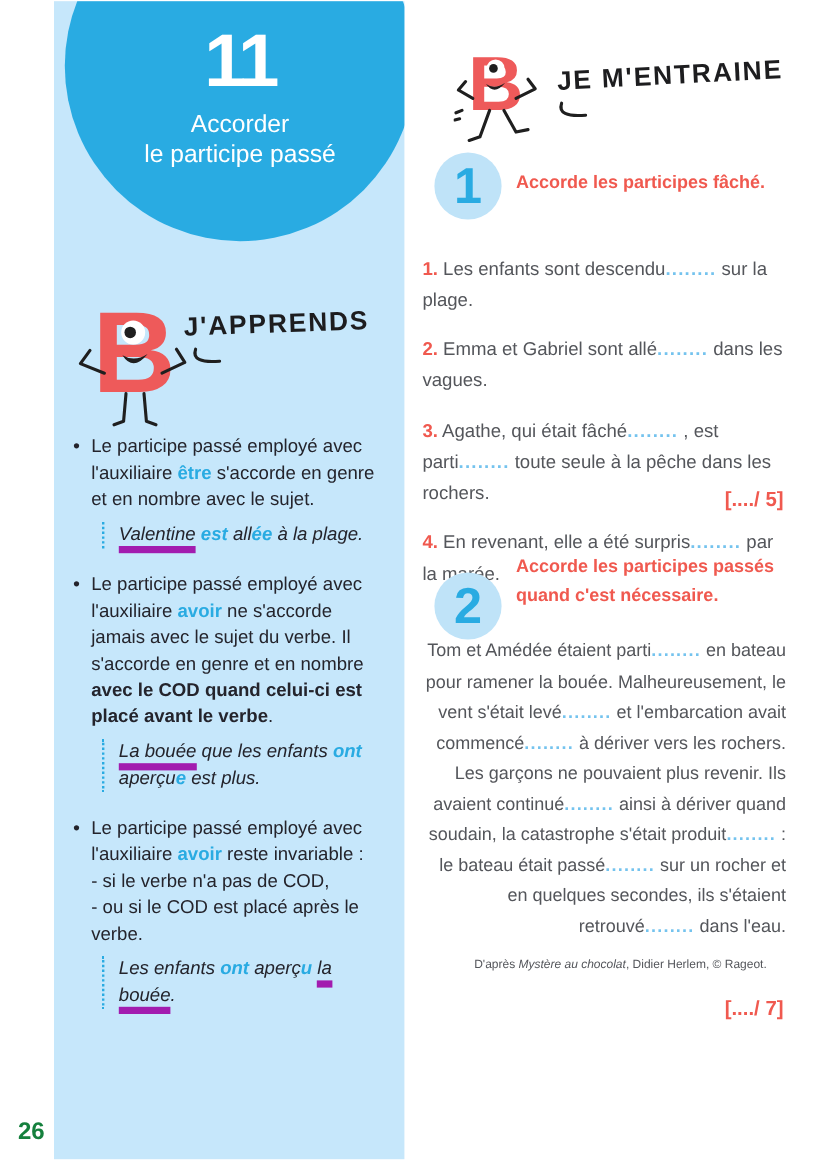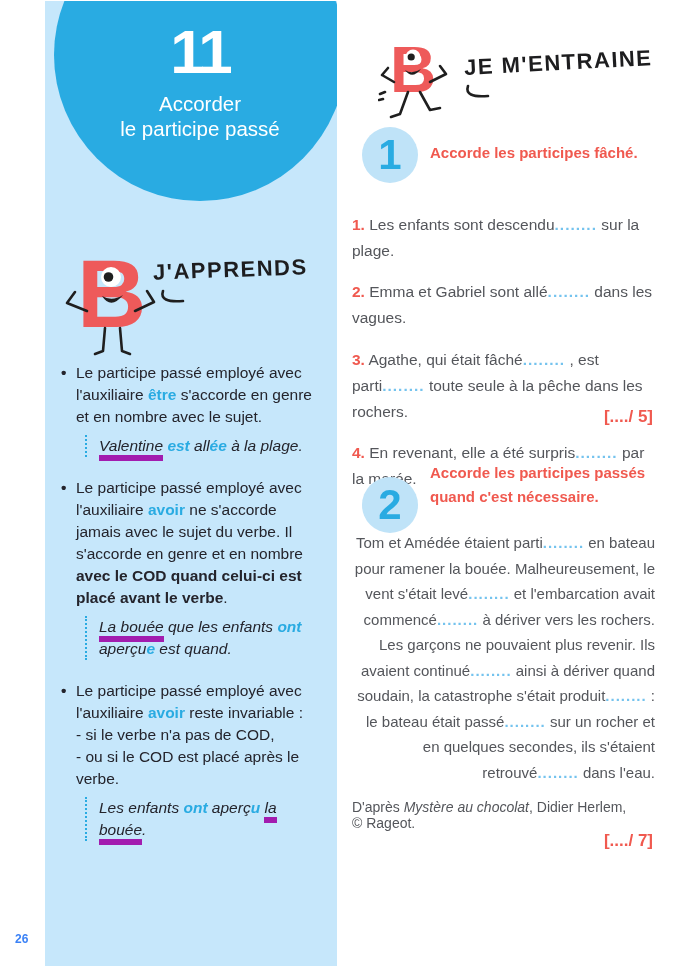--- a/index.html
+++ b/index.html
@@ -63,27 +63,27 @@
   .ex2-circle { left:10px; top:477px; }
   .ex-instruction { position:absolute; left:78px; color:#f0594f; font-weight:bold; font-size:15px; line-height:24px; }
   .ex1-instruction { top:141px; white-space:nowrap; }
   .ex2-instruction { top:461px; white-space:pre-line; width:232px; }
 
   .ex1-items { position:absolute; left:0; top:196px; width:303px; font-size:15.5px; line-height:26px; color:#54565b; }
   .ex-item { margin-bottom:2px; }
   .item-num { color:#f0594f; font-weight:bold; }
 
   .ex2-paragraph { position:absolute; left:0; top:530px; width:303px; font-size:15px; line-height:25.5px; color:#54565b;text-align:right; }
-  .attribution { position:absolute; right:16px; top:799px; font-size:14px; color:#54565b; }
+  .attribution { position:absolute; right:16px; top:799px; font-size:10px; color:#54565b; }
 
   .score { position:absolute; right:2px; color:#f0594f; font-weight:bold; font-size:17px; }
   .score1 { top:407px; }
   .score2 { top:831px; }
 
-  .page-number { position:absolute; left:15px; top:932px; font-size:12px; font-weight:bold; color:#3b82f6; }
+  .page-number { position:absolute; left:15px; top:932px; font-size:20px; font-weight:bold; color:#15803d; }
 
   .stroke { stroke:#1f1f1f; stroke-width:2.6; stroke-linecap:round; fill:none; }
 </style>
 </head>
 <body>
 
 <div class="left-panel">
   <div class="lesson-circle">
     <div class="lesson-number">11</div>
     <div class="lesson-title">
@@ -114,21 +114,21 @@
         <span class="bullet-dot"></span>
         <div class="rule-text"><span>Le participe passé employé avec l'auxiliaire </span><span class="seg-bluebold">être</span><span> s'accorde en genre et en nombre avec le sujet.</span></div>
       </div>
       <div class="example"><span class="seg-underline">Valentine</span><span> </span><span class="seg-bluebold">est</span><span> all</span><span class="seg-bluebold">ée</span><span> à la plage.</span></div>
     </div>
     <div class="rule-block">
       <div class="rule-row">
         <span class="bullet-dot"></span>
         <div class="rule-text"><span>Le participe passé employé avec l'auxiliaire </span><span class="seg-bluebold">avoir</span><span> ne s'accorde jamais avec le sujet du verbe. Il s'accorde en genre et en nombre </span><span class="seg-bold">avec le COD quand celui-ci est placé avant le verbe</span><span>.</span></div>
       </div>
-      <div class="example"><span class="seg-underline">La bouée</span><span> que les enfants </span><span class="seg-bluebold">ont</span><span> aperçu</span><span class="seg-bluebold">e</span><span> est quand.</span></div>
+      <div class="example"><span class="seg-underline">La bouée</span><span> que les enfants </span><span class="seg-bluebold">ont</span><span> aperçu</span><span class="seg-bluebold">e</span><span> est plus.</span></div>
     </div>
     <div class="rule-block">
       <div class="rule-row">
         <span class="bullet-dot"></span>
         <div class="rule-text"><span>Le participe passé employé avec l'auxiliaire </span><span class="seg-bluebold">avoir</span><span> reste invariable :
 - si le verbe n'a pas de COD,
 - ou si le COD est placé après le verbe.</span></div>
       </div>
       <div class="example"><span>Les enfants </span><span class="seg-bluebold">ont</span><span> aperç</span><span class="seg-bluebold">u</span><span> </span><span class="seg-underline">la bouée</span><span>.</span></div>
     </div>

